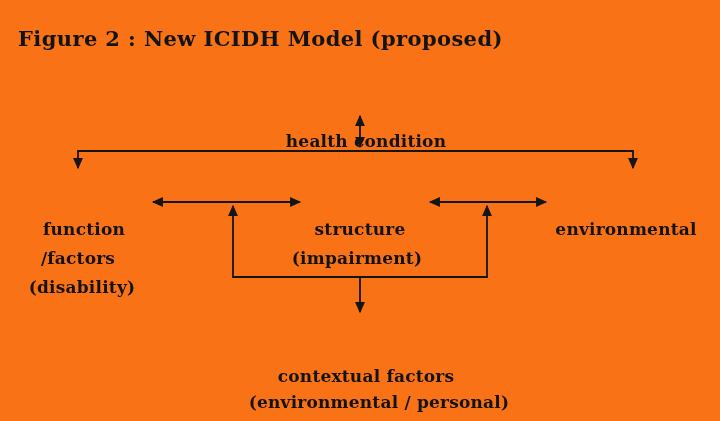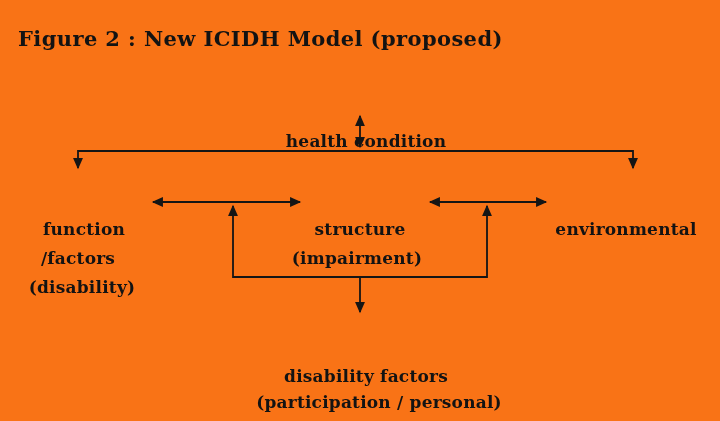--- a/index.html
+++ b/index.html
@@ -80,16 +80,16 @@
 
   <div class="node-line" style="left:84px; top:177px;">function</div>
   <div class="node-line" style="left:78px; top:206px;">/factors</div>
   <div class="node-line" style="left:82px; top:235px;">(disability)</div>
 
   <div class="node-line" style="left:360px; top:177px;">structure</div>
   <div class="node-line" style="left:357px; top:206px;">(impairment)</div>
 
   <div class="node-line" style="left:626px; top:177px;">environmental</div>
 
-  <div class="node-line" style="left:366px; top:324px;">disability factors</div>
-  <div class="node-line" style="left:379px; top:350px;">(participation / personal)</div>
+  <div class="node-line" style="left:366px; top:324px;">contextual factors</div>
+  <div class="node-line" style="left:379px; top:350px;">(environmental / personal)</div>
 
 </div>
 
 </body></html>

